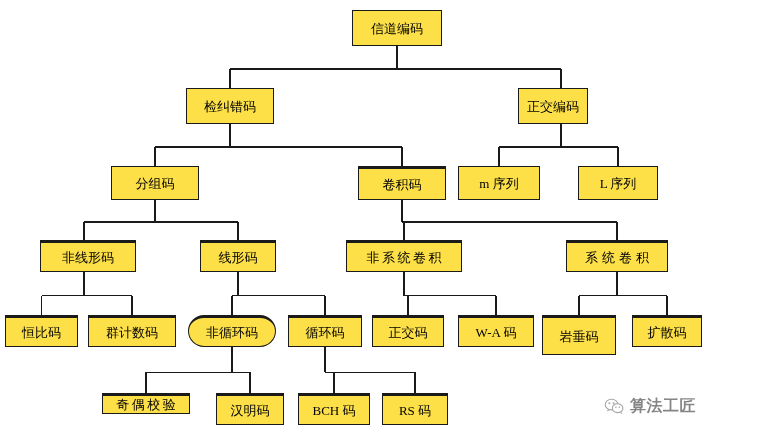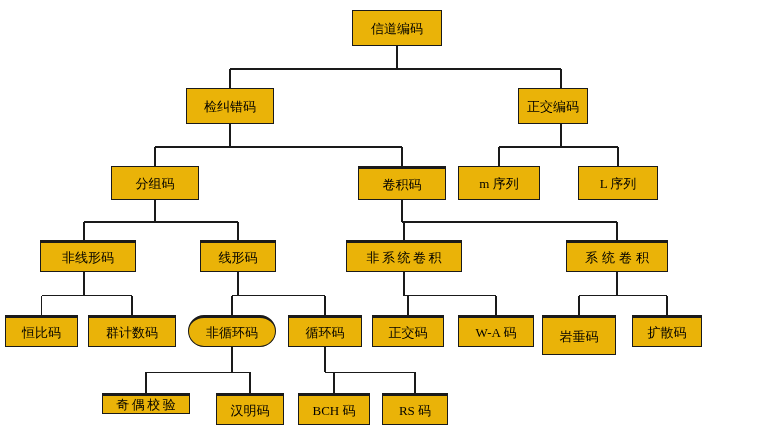--- a/index.html
+++ b/index.html
@@ -7,21 +7,21 @@
     width:758px;height:445px;background:#ffffff;
     font-family:"Liberation Sans","DejaVu Sans",sans-serif;
     overflow:hidden;position:relative;
   }
   #stage{position:relative;width:758px;height:445px;}
   svg#wires{position:absolute;left:0;top:0;width:758px;height:445px;}
   .node{
     position:absolute;box-sizing:border-box;
     border:1px solid #1a1a1a;
     border-top-width:3px;
-    background:#eab308;
+    background:#fde047;
     display:flex;align-items:center;justify-content:center;
     color:#000000;
     font-family:"Liberation Serif","DejaVu Serif",serif;
     font-size:13px;line-height:1;
     white-space:nowrap;
   }
   .node.plain{border-top-width:1px;}
   .node .lbl{display:block;}
   .sp1{letter-spacing:2.5px;text-indent:2.5px;}
   .sp2{letter-spacing:4px;text-indent:4px;}
@@ -150,13 +150,26 @@
         <span class="lbl">汉明码</span>
       </div>
       <div class="node" style="left: 298px; top: 393px; width: 72px; height: 32px;">
         <span class="lbl">BCH 码</span>
       </div>
       <div class="node" style="left: 382px; top: 393px; width: 66px; height: 32px;">
         <span class="lbl">RS 码</span>
       </div>
     </div>
 
+  <div id="watermark">
+    <svg width="20" height="17" viewBox="0 0 20 17">
+      <ellipse cx="7.6" cy="6.6" rx="6.4" ry="5.3" fill="none" stroke="#6e6e6e" stroke-width="1.1"></ellipse>
+      <path d="M4.2 11.0 L2.6 13.6 L5.6 12.2 Z" fill="#6e6e6e"></path>
+      <circle cx="5.4" cy="5.3" r="0.95" fill="#6e6e6e"></circle>
+      <circle cx="9.6" cy="5.3" r="0.95" fill="#6e6e6e"></circle>
+      <ellipse cx="13.6" cy="10.2" rx="5.3" ry="4.4" fill="#ffffff" stroke="#6e6e6e" stroke-width="1.1"></ellipse>
+      <path d="M17.0 13.8 L18.6 15.9 L16.0 14.9 Z" fill="#6e6e6e"></path>
+      <circle cx="11.9" cy="9.2" r="0.8" fill="#6e6e6e"></circle>
+      <circle cx="15.4" cy="9.2" r="0.8" fill="#6e6e6e"></circle>
+    </svg>
+    <span class="wm-text">算法工匠</span>
+  </div>
 </div>
 
 </body></html>

